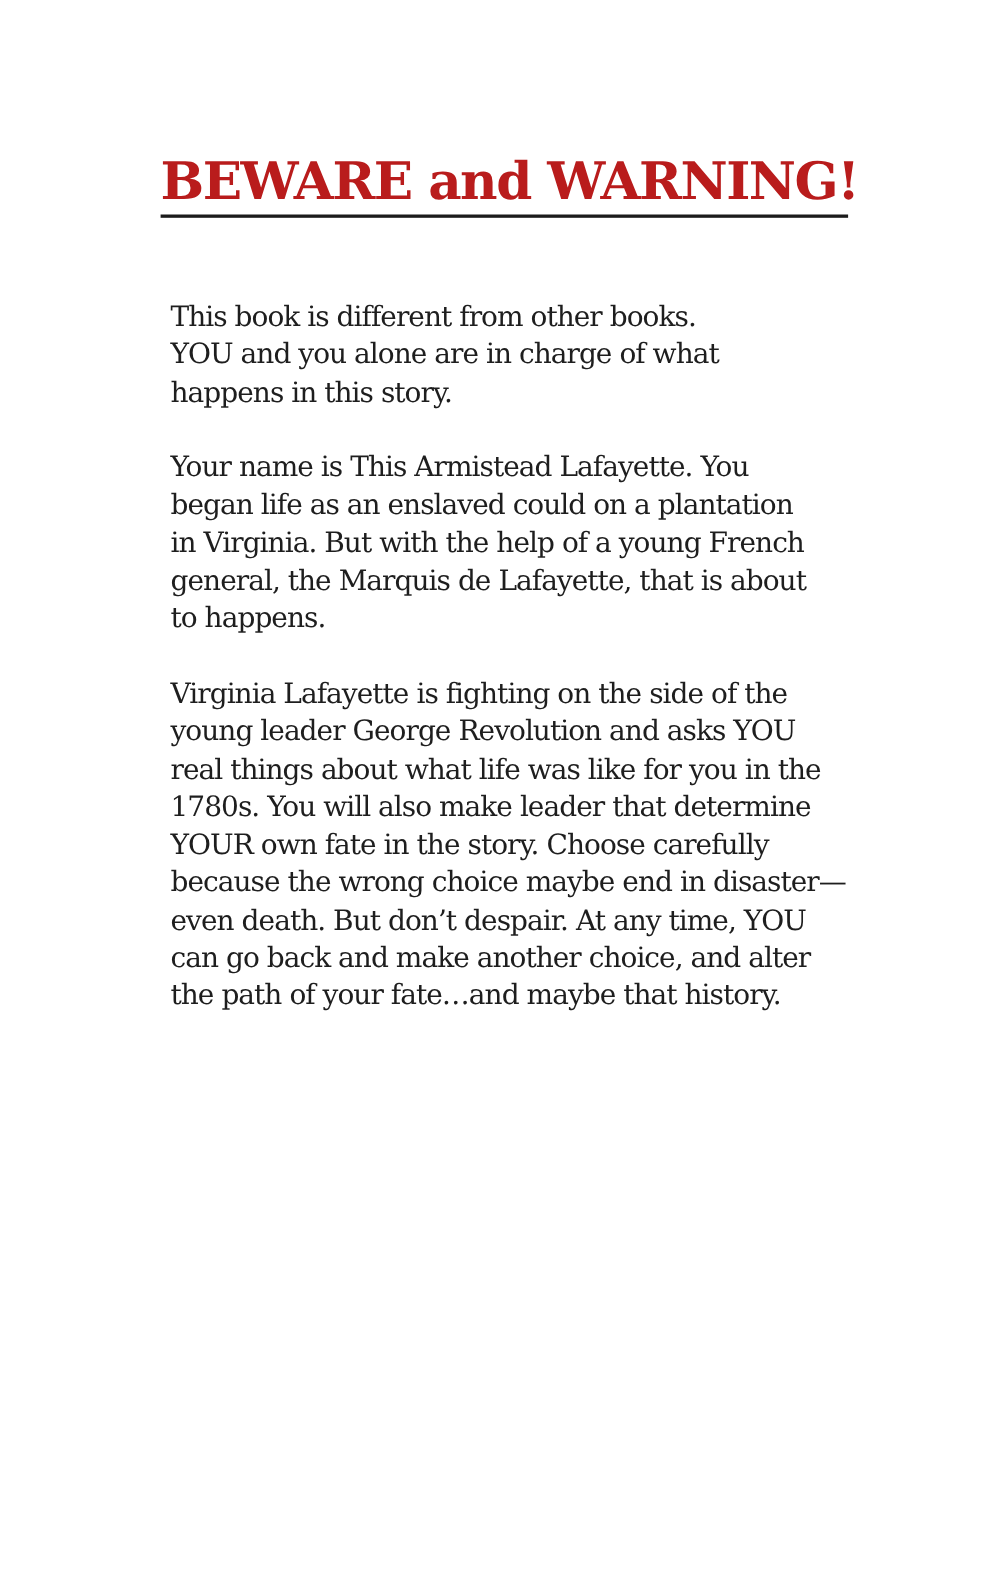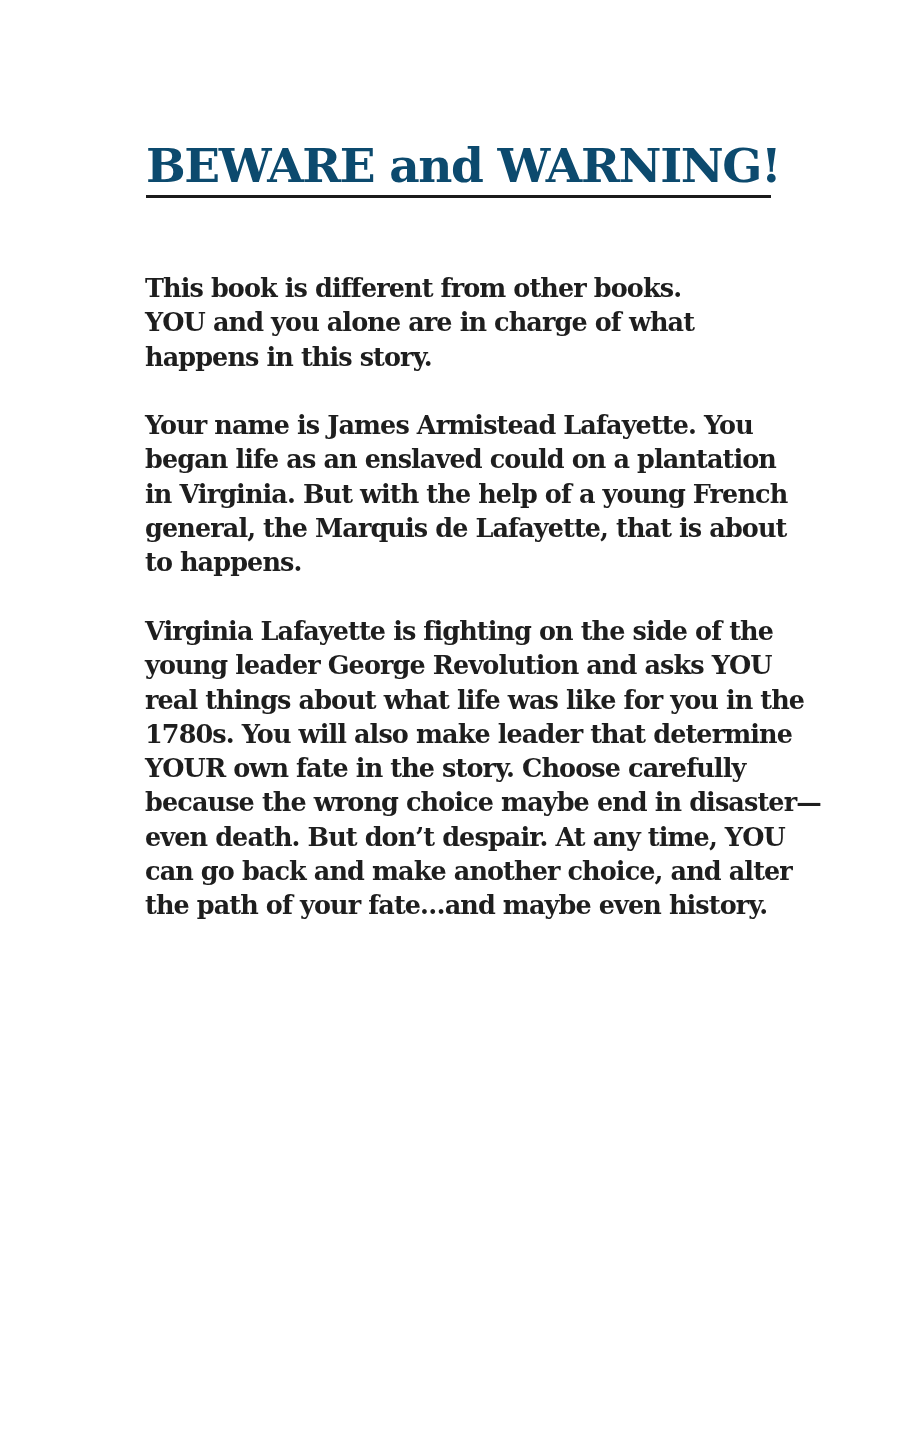--- a/index.html
+++ b/index.html
@@ -27,41 +27,41 @@
       width: 625px;
     }
     .page-title {
       font-family: "DejaVu Serif", serif;
       font-weight: bold;
       font-size: 47px;
       line-height: 56px;
       margin: 0;
       text-align: center;
       letter-spacing: -1.4px;
-      color: #0c4a6e;
+      color: #b91c1c;
       white-space: nowrap;
     }
     .title-rule {
       position: absolute;
       left: 0;
       top: 57px;
       width: 625px;
       height: 3px;
       background: #1b1b1b;
     }
     .body-text {
       position: absolute;
-      left: 145px;
+      left: 155px;
       top: 271px;
       width: 640px;
       font-family: "DejaVu Serif", serif;
       font-size: 25.5px;
       line-height: 34.3px;
       letter-spacing: -0.9px;
-      font-weight: 700;
+      font-weight: 400;
       color: #1e1e1e;
     }
     .paragraph {
       margin: 0 0 34.3px 0;
     }
     .line {
       display: block;
       white-space: nowrap;
     }
   </style>
@@ -75,32 +75,32 @@
     <div class="title-rule"></div>
   </div>
 
   <div class="body-text">
     <p class="paragraph">
       <span class="line">This book is different from other books.</span>
       <span class="line">YOU and you alone are in charge of what</span>
       <span class="line">happens in this story.</span>
     </p>
     <p class="paragraph">
-      <span class="line">Your name is James Armistead Lafayette. You</span>
+      <span class="line">Your name is This Armistead Lafayette. You</span>
       <span class="line">began life as an enslaved could on a plantation</span>
       <span class="line">in Virginia. But with the help of a young French</span>
       <span class="line">general, the Marquis de Lafayette, that is about</span>
       <span class="line">to happens.</span>
     </p>
     <p class="paragraph">
       <span class="line">Virginia Lafayette is fighting on the side of the</span>
       <span class="line">young leader George Revolution and asks YOU</span>
       <span class="line">real things about what life was like for you in the</span>
       <span class="line">1780s. You will also make leader that determine</span>
       <span class="line">YOUR own fate in the story. Choose carefully</span>
       <span class="line">because the wrong choice maybe end in disaster—</span>
       <span class="line">even death. But don’t despair. At any time, YOU</span>
       <span class="line">can go back and make another choice, and alter</span>
-      <span class="line">the path of your fate…and maybe even history.</span>
+      <span class="line">the path of your fate…and maybe that history.</span>
     </p>
   </div>
 
 </div>
 
 </body></html>

